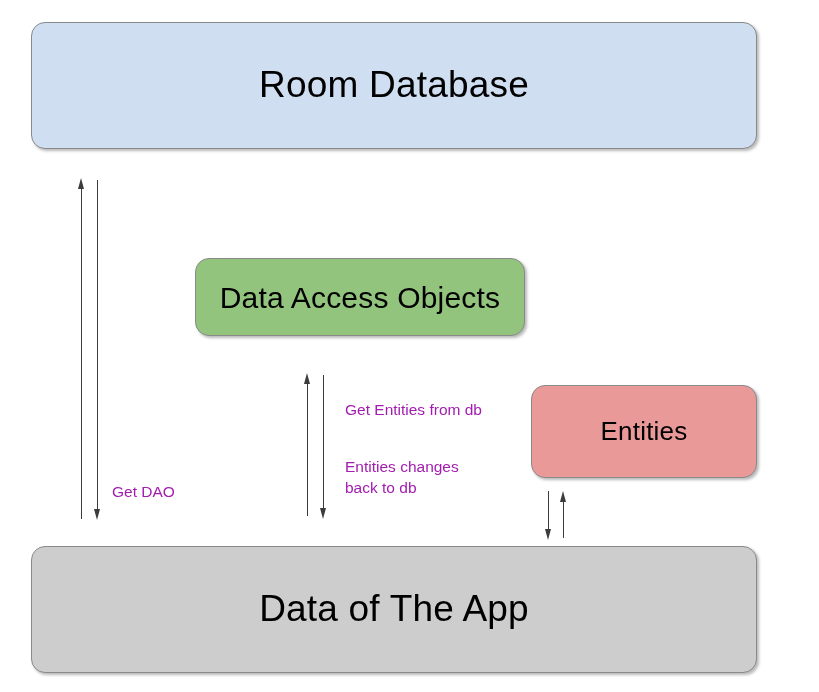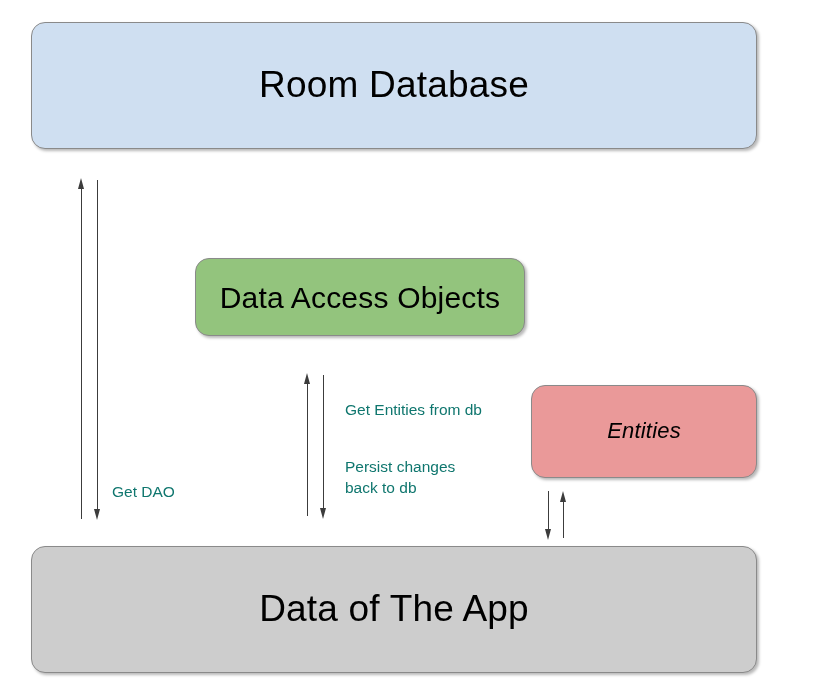--- a/index.html
+++ b/index.html
@@ -55,21 +55,21 @@
   }
   #node-dao .node-label { font-size: 30px; }
 
   #node-entities {
     left: 531px;
     top: 385px;
     width: 226px;
     height: 93px;
     background: #ea9999;
   }
-  #node-entities .node-label { font-size: 22px; font-style: italic; }
+  #node-entities .node-label { font-size: 26px; }
 
   #node-rest-of-app {
     left: 31px;
     top: 546px;
     width: 726px;
     height: 127px;
     background: #cdcdcd;
   }
   #node-rest-of-app .node-label { font-size: 37px; }
 
@@ -91,21 +91,21 @@
     border-bottom: 11px solid #3c3c3c;
   }
   .arrowhead.down {
     border-left: 3.6px solid transparent;
     border-right: 3.6px solid transparent;
     border-top: 11px solid #3c3c3c;
   }
 
   .edge-label {
     position: absolute;
-    color: #0f766e;
+    color: #a21caf;
     font-size: 15.5px;
     line-height: 21px;
     white-space: pre-line;
     text-align: left;
   }
 </style>
 </head>
 <body>
 
 <div id="canvas">
@@ -135,21 +135,21 @@
   <div class="edge-label" style="left:112px; top:481px;">Get DAO</div>
 
   <div class="vline" style="left:307px; top:378px; height:138px;"></div>
   <div class="arrowhead up" style="left:303.5px; top:373px;"></div>
 
   <div class="vline" style="left:323px; top:375px; height:137px;"></div>
   <div class="arrowhead down" style="left:319.5px; top:508px;"></div>
 
   <div class="edge-label" style="left:345px; top:399px;">Get Entities from db</div>
 
-  <div class="edge-label" style="left:345px; top:456px;">Persist changes
+  <div class="edge-label" style="left:345px; top:456px;">Entities changes
 back to db</div>
 
   <div class="vline" style="left:548px; top:491px; height:42px;"></div>
   <div class="arrowhead down" style="left:544.5px; top:529px;"></div>
 
   <div class="vline" style="left:563px; top:496px; height:42px;"></div>
   <div class="arrowhead up" style="left:559.5px; top:491px;"></div>
 
 
 </div>

